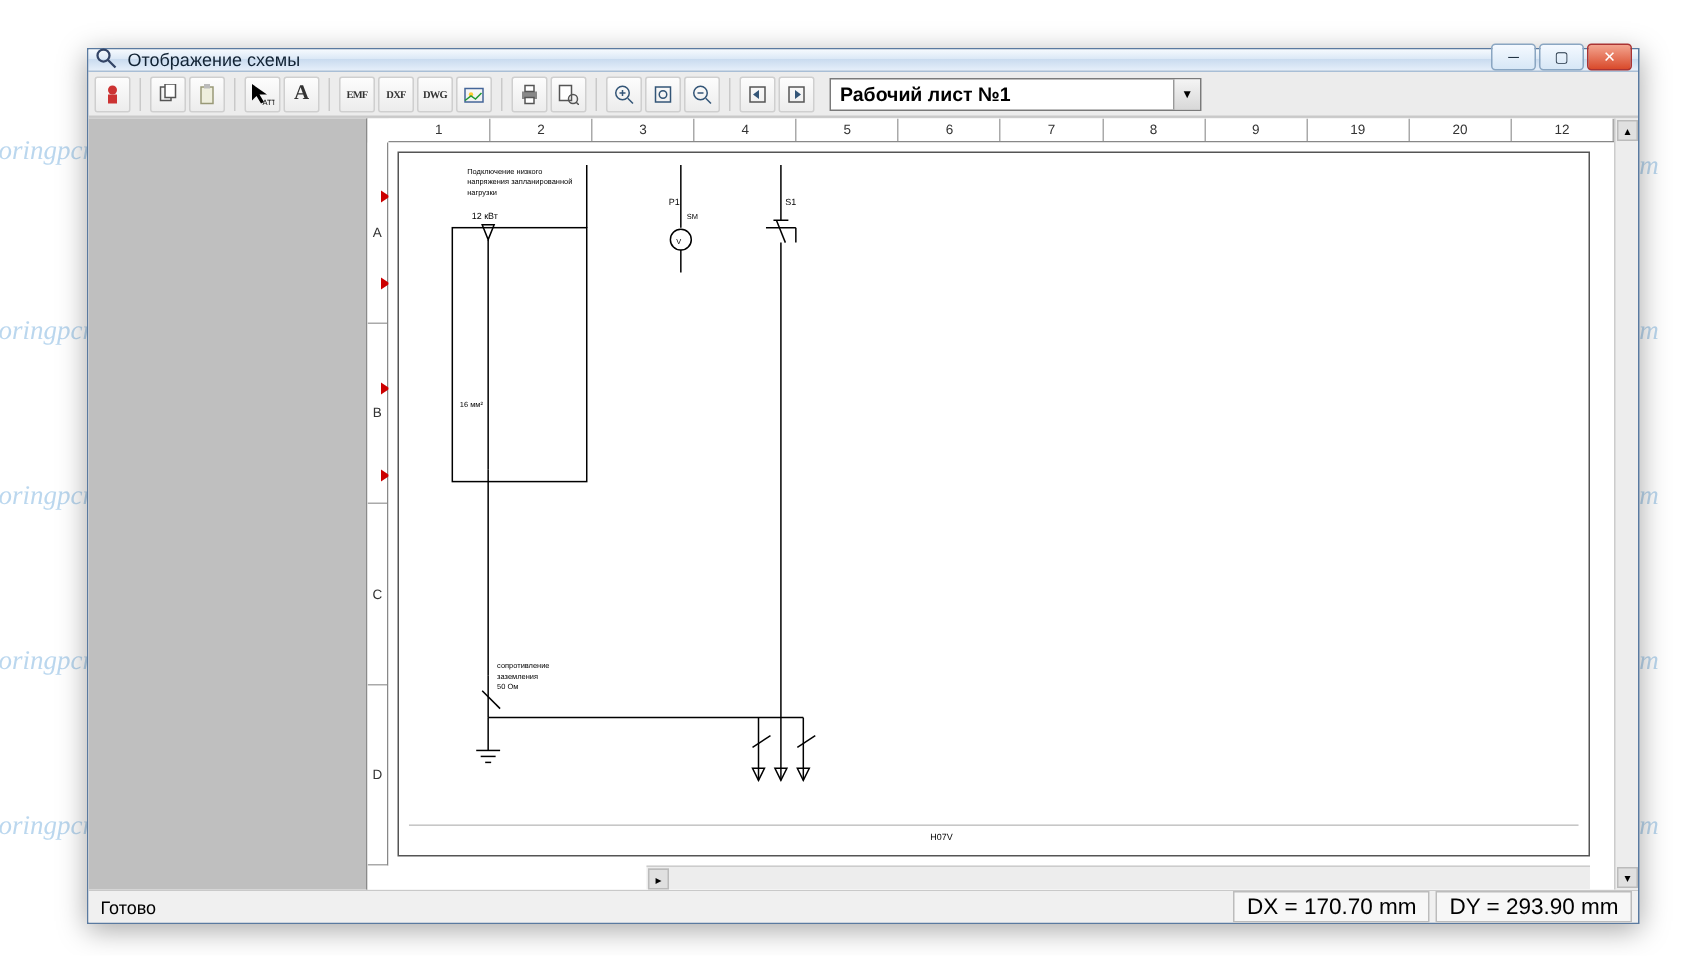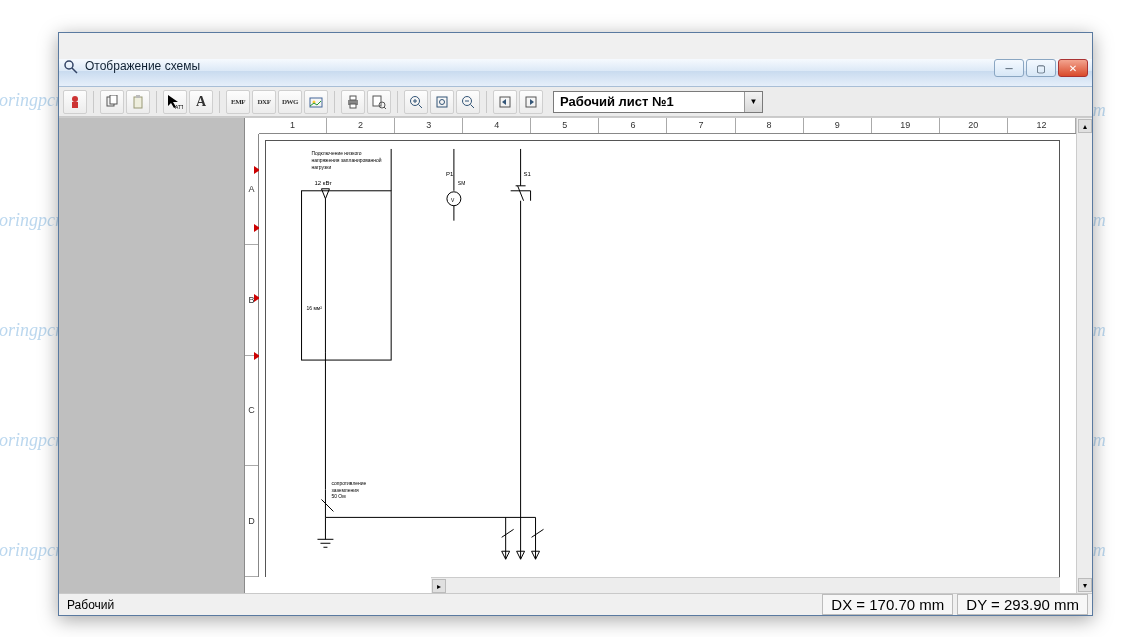--- a/index.html
+++ b/index.html
@@ -28,27 +28,26 @@
     position: absolute;
     left: 58px; top: 32px;
     width: 1035px; height: 584px;
     background: #f0f0f0;
     border: 1px solid #5a7aa0;
     box-shadow: 0 4px 18px rgba(0,0,0,.35);
     display: flex;
     flex-direction: column;
   }
   .titlebar {
-    height: 28px;
+    height: 15px;
     background: linear-gradient(#f6fafe,#dbe8f6 45%,#c9dbef 46%,#e6effa);
     border-bottom: 1px solid #a8bed6;
     display: flex;
-    align-items: flex-start;
+    align-items: flex-end;
     padding: 0 4px;
-    margin-top: 26px;
   }
   .titlebar .app-icon {
     width: 16px; height: 16px;
     margin-right: 6px;
     display: inline-flex; align-items: center; justify-content: center;
   }
   .titlebar .title { color: #123; font-size: 12px; flex: 1; }
   .winbtns { display: flex; gap: 2px; }
   .winbtn {
     width: 30px; height: 18px;
@@ -85,21 +84,21 @@
     font-size: 9px; font-weight: bold; color: #333;
     border-radius: 2px;
   }
   .tb-txt { font-family: Liberation Serif, serif; font-size: 7px; letter-spacing: -0.5px;}
   .tb-select {
     margin-left: 8px;
     height: 22px;
     border: 1px solid #7a7a7a;
     background: #fff;
     display: flex; align-items: center;
-    width: 210px;
+    width: 248px;
   }
   .tb-select .sel-text {
     flex: 1; padding: 0 6px;
     font: bold 13px Arial;
   }
   .tb-select .sel-arrow {
     width: 18px; height: 100%;
     border-left: 1px solid #999;
     background: linear-gradient(#f4f4f4,#d8d8d8);
     display: flex; align-items:center; justify-content:center;
@@ -465,17 +464,17 @@
       </div>
     </div>
 
     <div class="vscroll">
       <div class="arrow up">▴</div>
       <div class="arrow down">▾</div>
     </div>
   </div>
 
   <div class="statusbar">
-    <span class="status-text">Рабочий</span>
+    <span class="status-text">Готово</span>
     <span class="coord">DX = 170.70 mm</span>
     <span class="coord">DY = 293.90 mm</span>
   </div>
 </div>
 
 </body></html>

